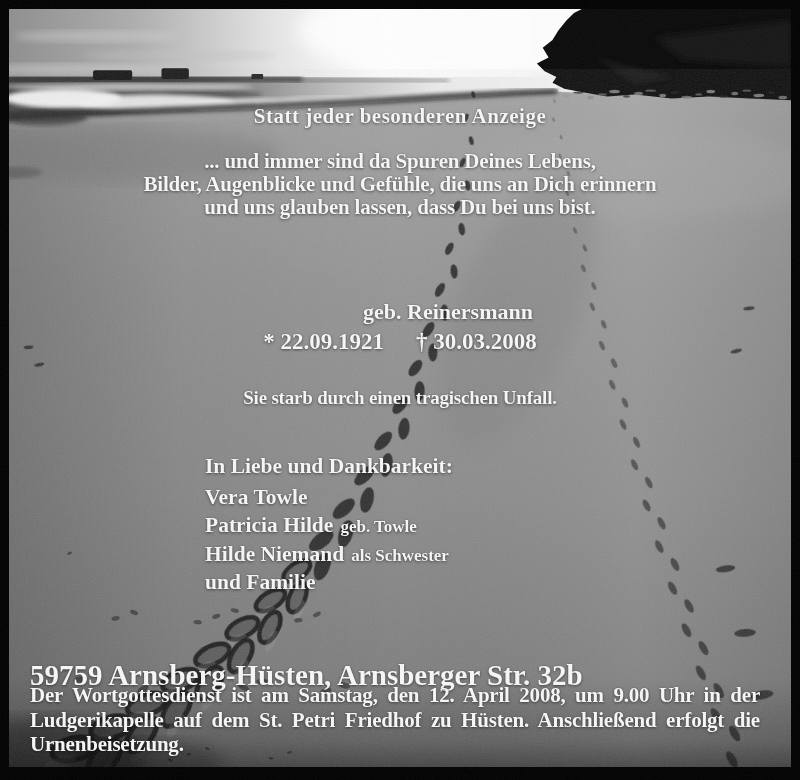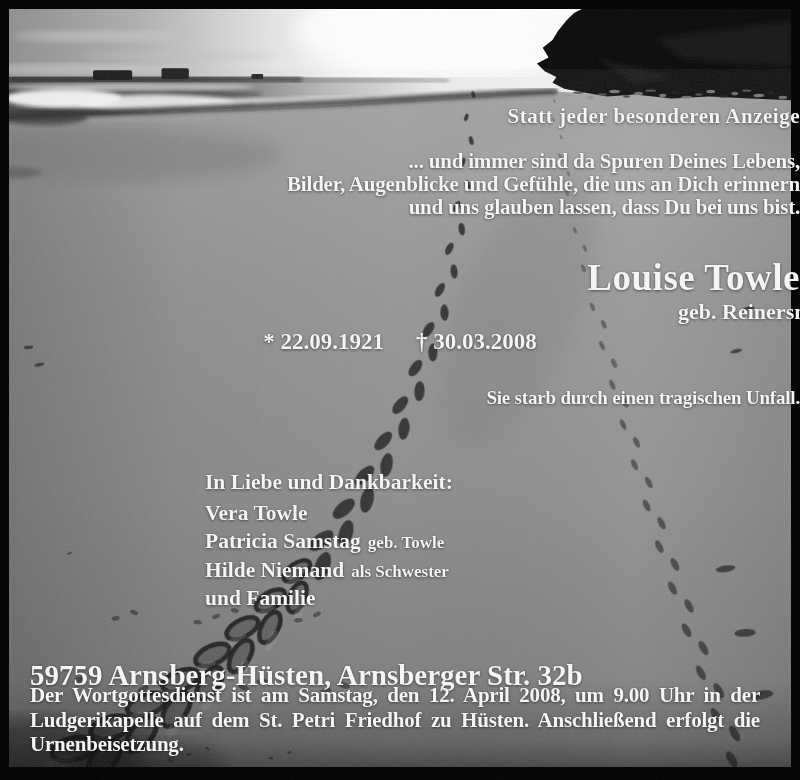--- a/index.html
+++ b/index.html
@@ -8,29 +8,29 @@
     background:#000;
     font-family:"Liberation Serif","DejaVu Serif",serif;
   }
   .scene{position:absolute;left:9px;top:9px;right:9px;bottom:13px;z-index:1;}
   .scene svg{width:100%;height:100%;display:block;}
   .content{
     position:absolute;inset:0;z-index:2;color:#f7f7f7;font-weight:bold;
     text-shadow:0 1px 3px rgba(0,0,0,.5),0 0 1px rgba(0,0,0,.35);
     filter:blur(.3px);
   }
-  .center{position:absolute;left:0;width:100%;text-align:right;font-family:Liberation Serif, serif;}
+  .center{position:absolute;left:0;width:100%;text-align:center;font-family:Liberation Serif, serif;}
   .header-line{top:104px;font-size:21px;letter-spacing:.5px;}
   .poem{top:150px;font-size:21px;line-height:23px;letter-spacing:-.2px;}
   .deceased-name{top:256px;font-size:37px;letter-spacing:.5px;}
   .maiden{top:299px;font-size:22px;padding-left:48px;}
   .dates{top:329px;font-size:23px;display:flex;justify-content:center;gap:32px;}
   .cause{top:387px;font-size:19px;letter-spacing:-.2px;}
   .mourners{position:absolute;left:205px;top:453px;font-size:21.5px;line-height:27.5px;}
-  .mourners .intro{margin-bottom:3px;margin-top:16px;}
+  .mourners .intro{margin-bottom:3px;}
   .small-note{font-size:17px;margin-left:7px;}
   .small-note:empty{margin-left:0;}
   .address{position:absolute;left:30px;top:659px;font-size:29px;}
   .service{
     position:absolute;left:30px;top:683px;width:730px;
     font-size:21px;line-height:24.6px;text-align:justify;letter-spacing:-.2px;
   }
   .grain-top{position:absolute;inset:0;z-index:3;pointer-events:none;opacity:.07;}
   .grain-top svg{width:100%;height:100%;display:block;}
 </style>
@@ -297,34 +297,33 @@
 
 <div class="content">
   <div class="center header-line">Statt jeder besonderen Anzeige</div>
 
   <div class="center poem">
     <div>... und immer sind da Spuren Deines Lebens,</div>
     <div>Bilder, Augenblicke und Gefühle, die uns an Dich erinnern</div>
     <div>und uns glauben lassen, dass Du bei uns bist.</div>
   </div>
 
-  <div class="center deceased-name">Louise Towle</div>
   <div class="center maiden">geb. Reinersmann</div>
 
   <div class="center dates">
     <span>* 22.09.1921</span>
     <span>† 30.03.2008</span>
   </div>
 
   <div class="center cause">Sie starb durch einen tragischen Unfall.</div>
 
   <div class="mourners">
     <div class="intro">In Liebe und Dankbarkeit:</div>
     <div><span>Vera Towle</span><span class="small-note"></span></div>
-    <div><span>Patricia Samstag</span><span class="small-note">geb. Towle</span></div>
+    <div><span>Patricia Hilde</span><span class="small-note">geb. Towle</span></div>
     <div><span>Hilde Niemand</span><span class="small-note">als Schwester</span></div>
     <div><span>und Familie</span><span class="small-note"></span></div>
   </div>
 
   <div class="address">59759 Arnsberg-Hüsten, Arnsberger Str. 32b</div>
   <div class="service">Der Wortgottesdienst ist am Samstag, den 12. April 2008, um 9.00 Uhr in der Ludgerikapelle auf dem St. Petri Friedhof zu Hüsten. Anschließend erfolgt die Urnenbeisetzung.</div>
 </div>
 
 <div class="grain-top">
   <svg viewBox="0 0 800 780" preserveAspectRatio="none">

